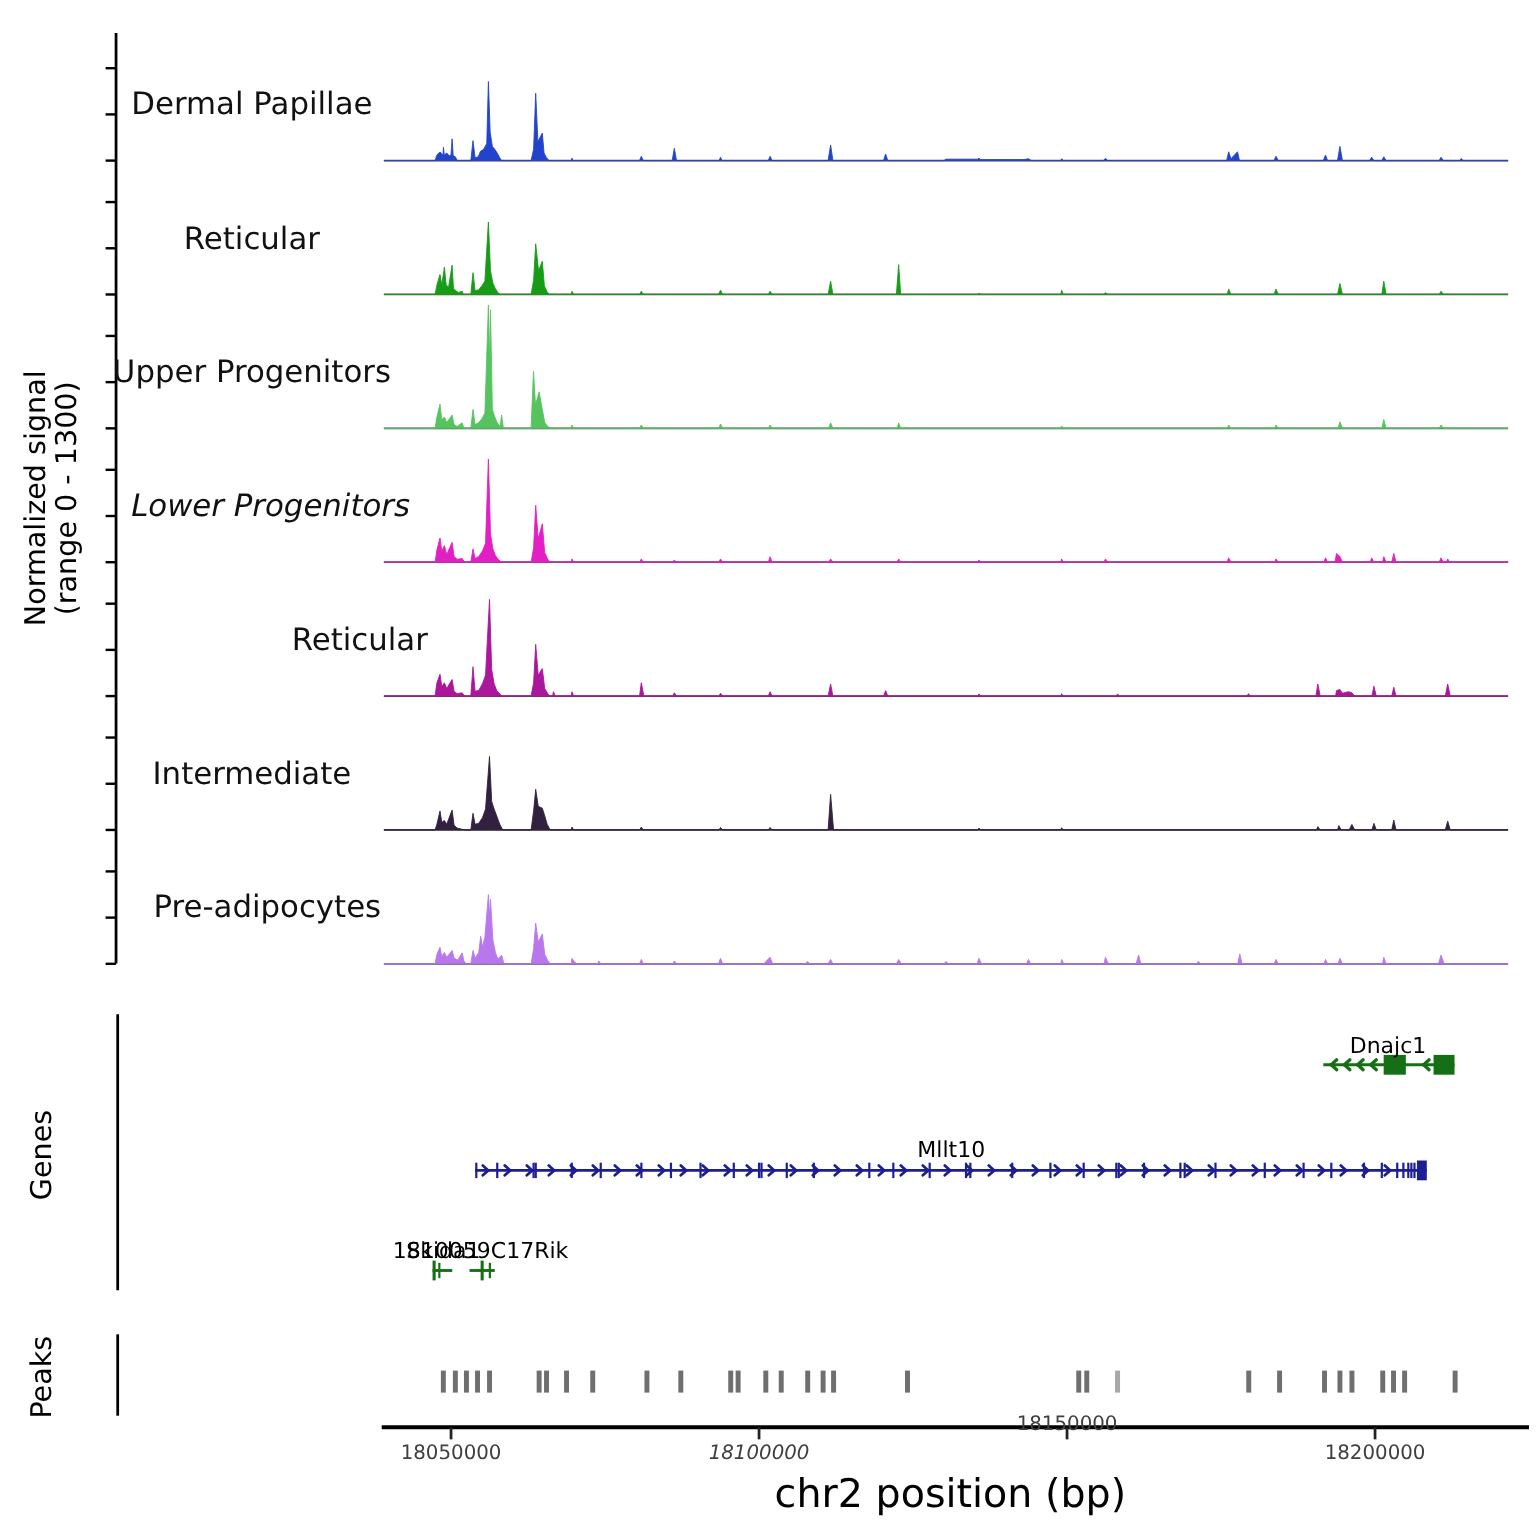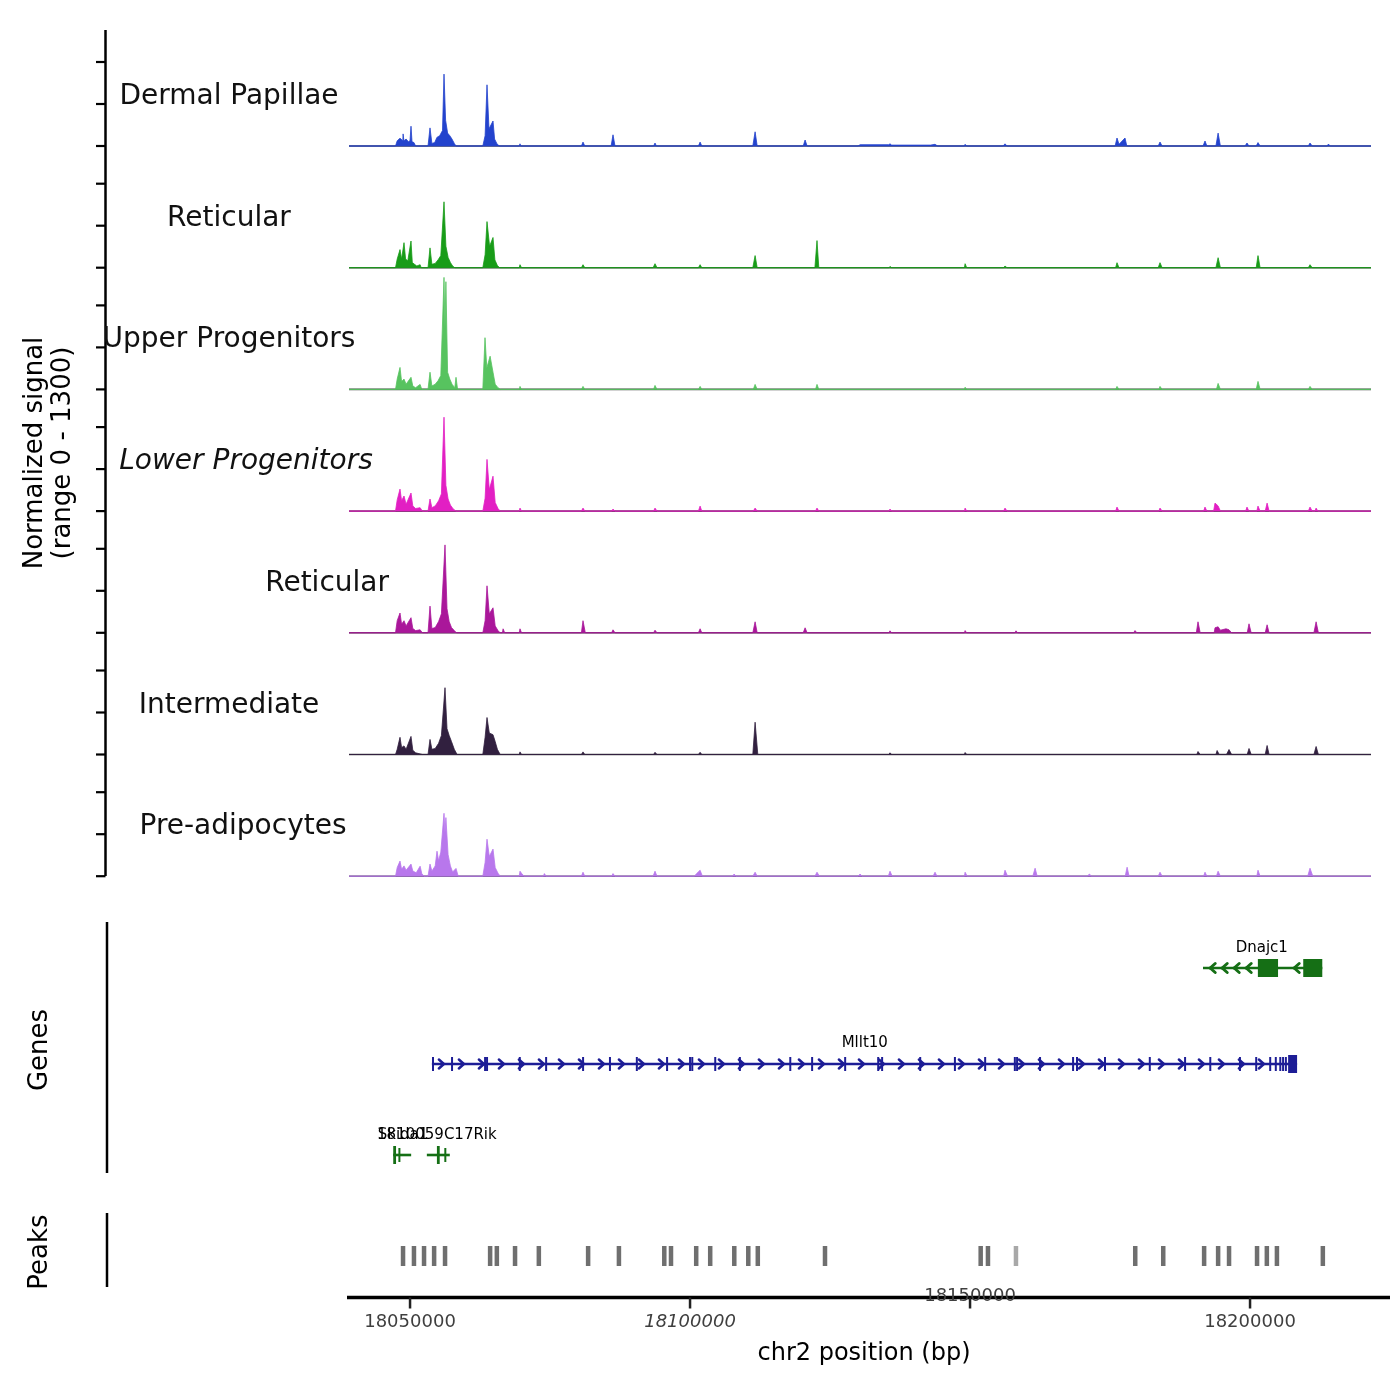--- a/index.html
+++ b/index.html
@@ -11,22 +11,22 @@
              transform:rotate(-90deg);white-space:nowrap;}
   #ylabel-signal{left:-373px;top:425px;width:840px;height:56px;
                  font-size:26px;line-height:28px;}
   #genes-label{left:-382px;top:1035px;width:840px;font-size:26px;}
   #peaks-label{left:-382px;top:1237px;width:840px;font-size:26px;}
   .track-label{position:absolute;width:320px;text-align:center;
                font-size:28px;color:#111;}
   .xtick-label{position:absolute;width:160px;text-align:center;
                font-size:18px;color:#3f3f3f;}
   #xaxis-title{position:absolute;left:584px;top:1338px;width:560px;
-               text-align:center;font-size:24px;color:#000;}
-  .gene-label{position:absolute;text-align:center;font-size:15px;color:#000;
+               text-align:center;font-size:36px;color:#000;}
+  .gene-label{position:absolute;text-align:center;font-size:20px;color:#000;
               white-space:nowrap;transform:translateX(-50%);}
 </style>
 </head>
 <body>
 
 <div id="figure">
 
   <svg id="plot" width="1400" height="1400" viewBox="0 0 1400 1400">
       <g>
         <line x1="349" y1="146" x2="1371" y2="146" stroke="#4d4d4d" stroke-width="1.6"></line>

